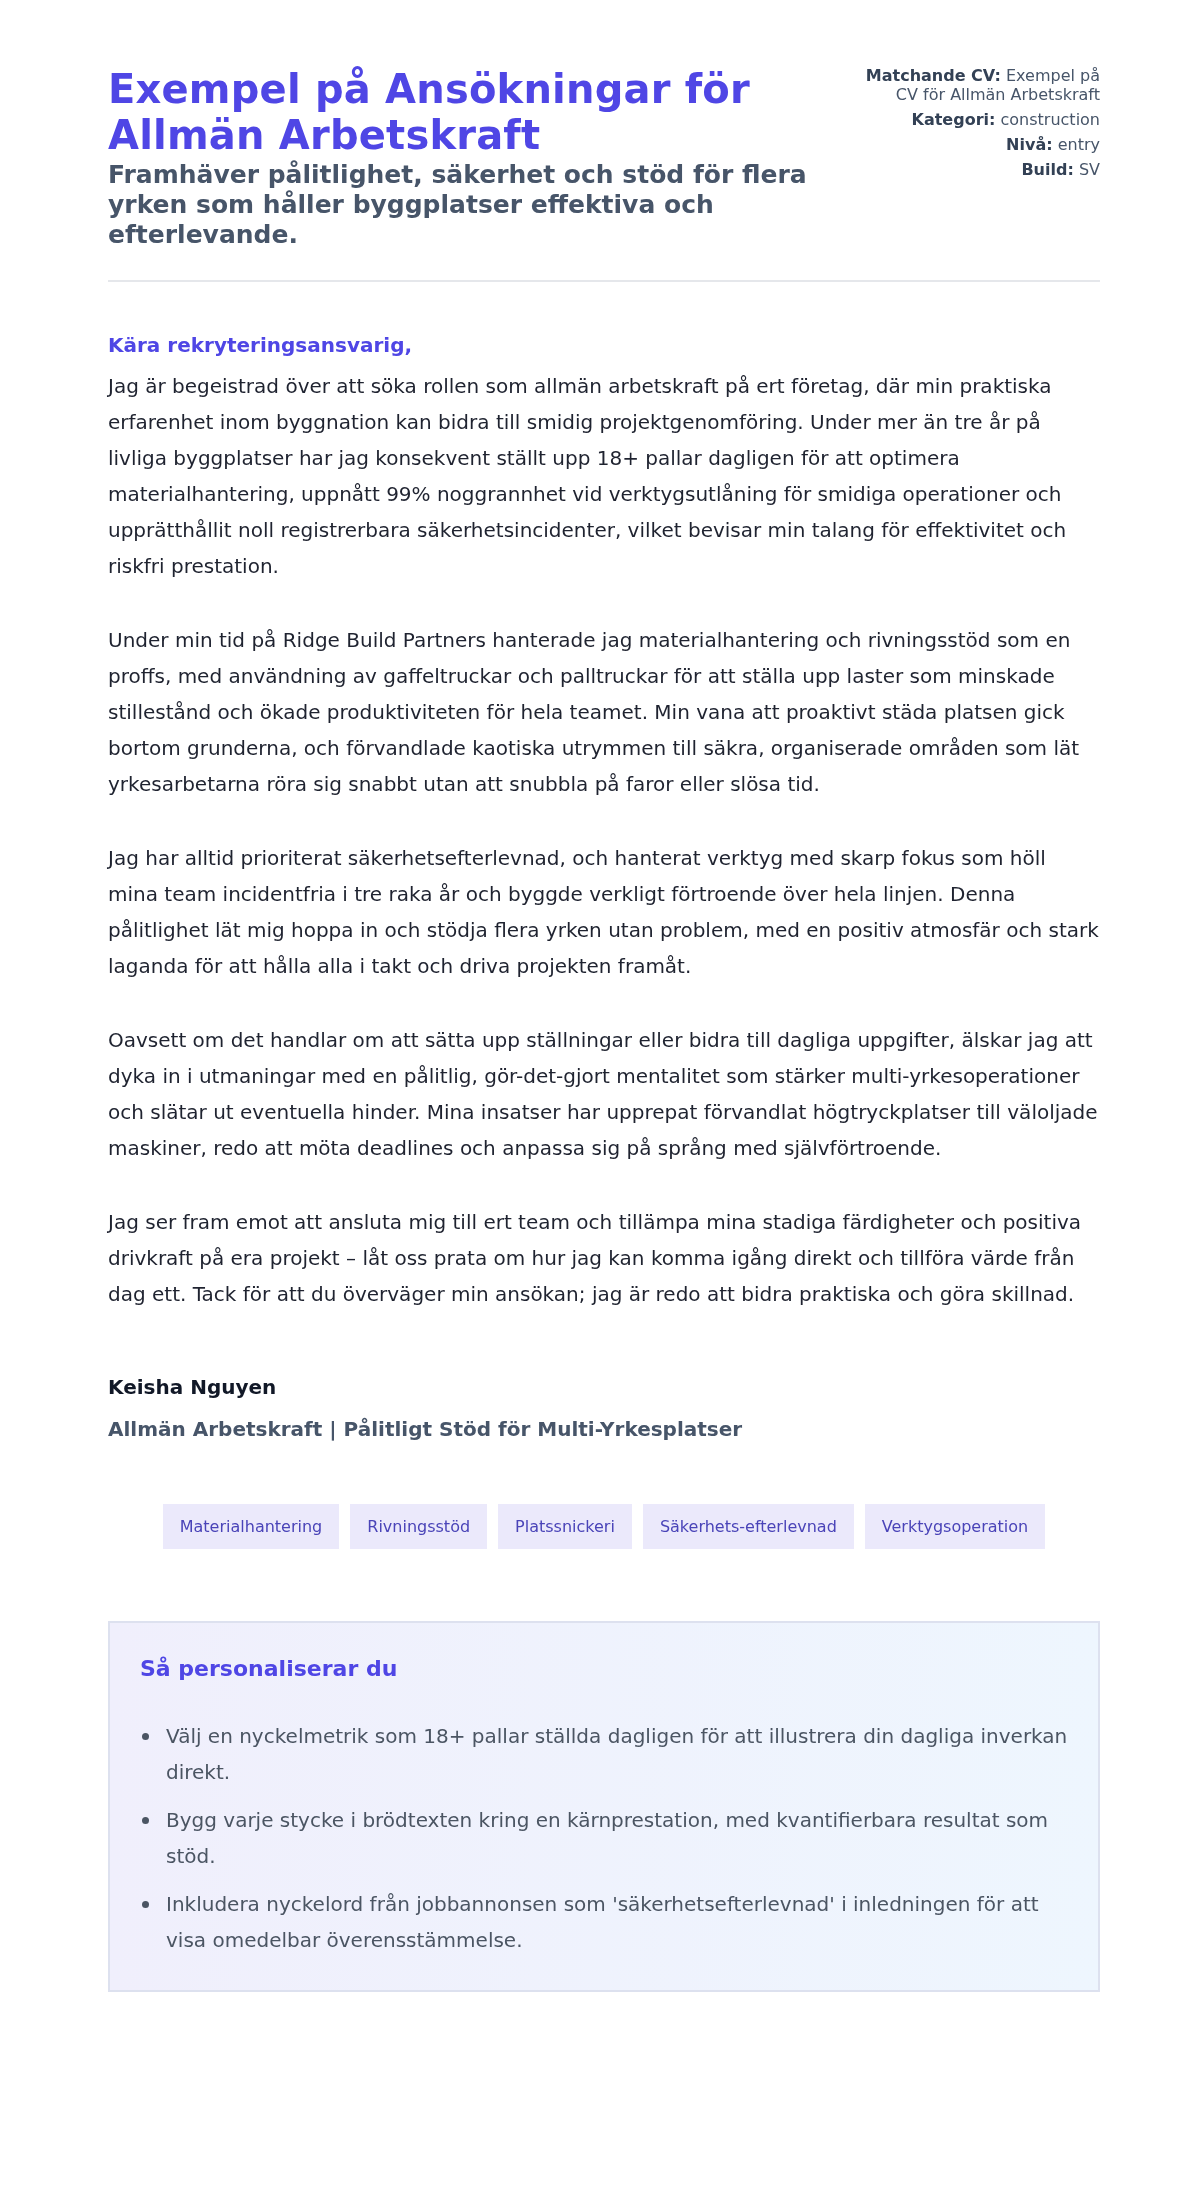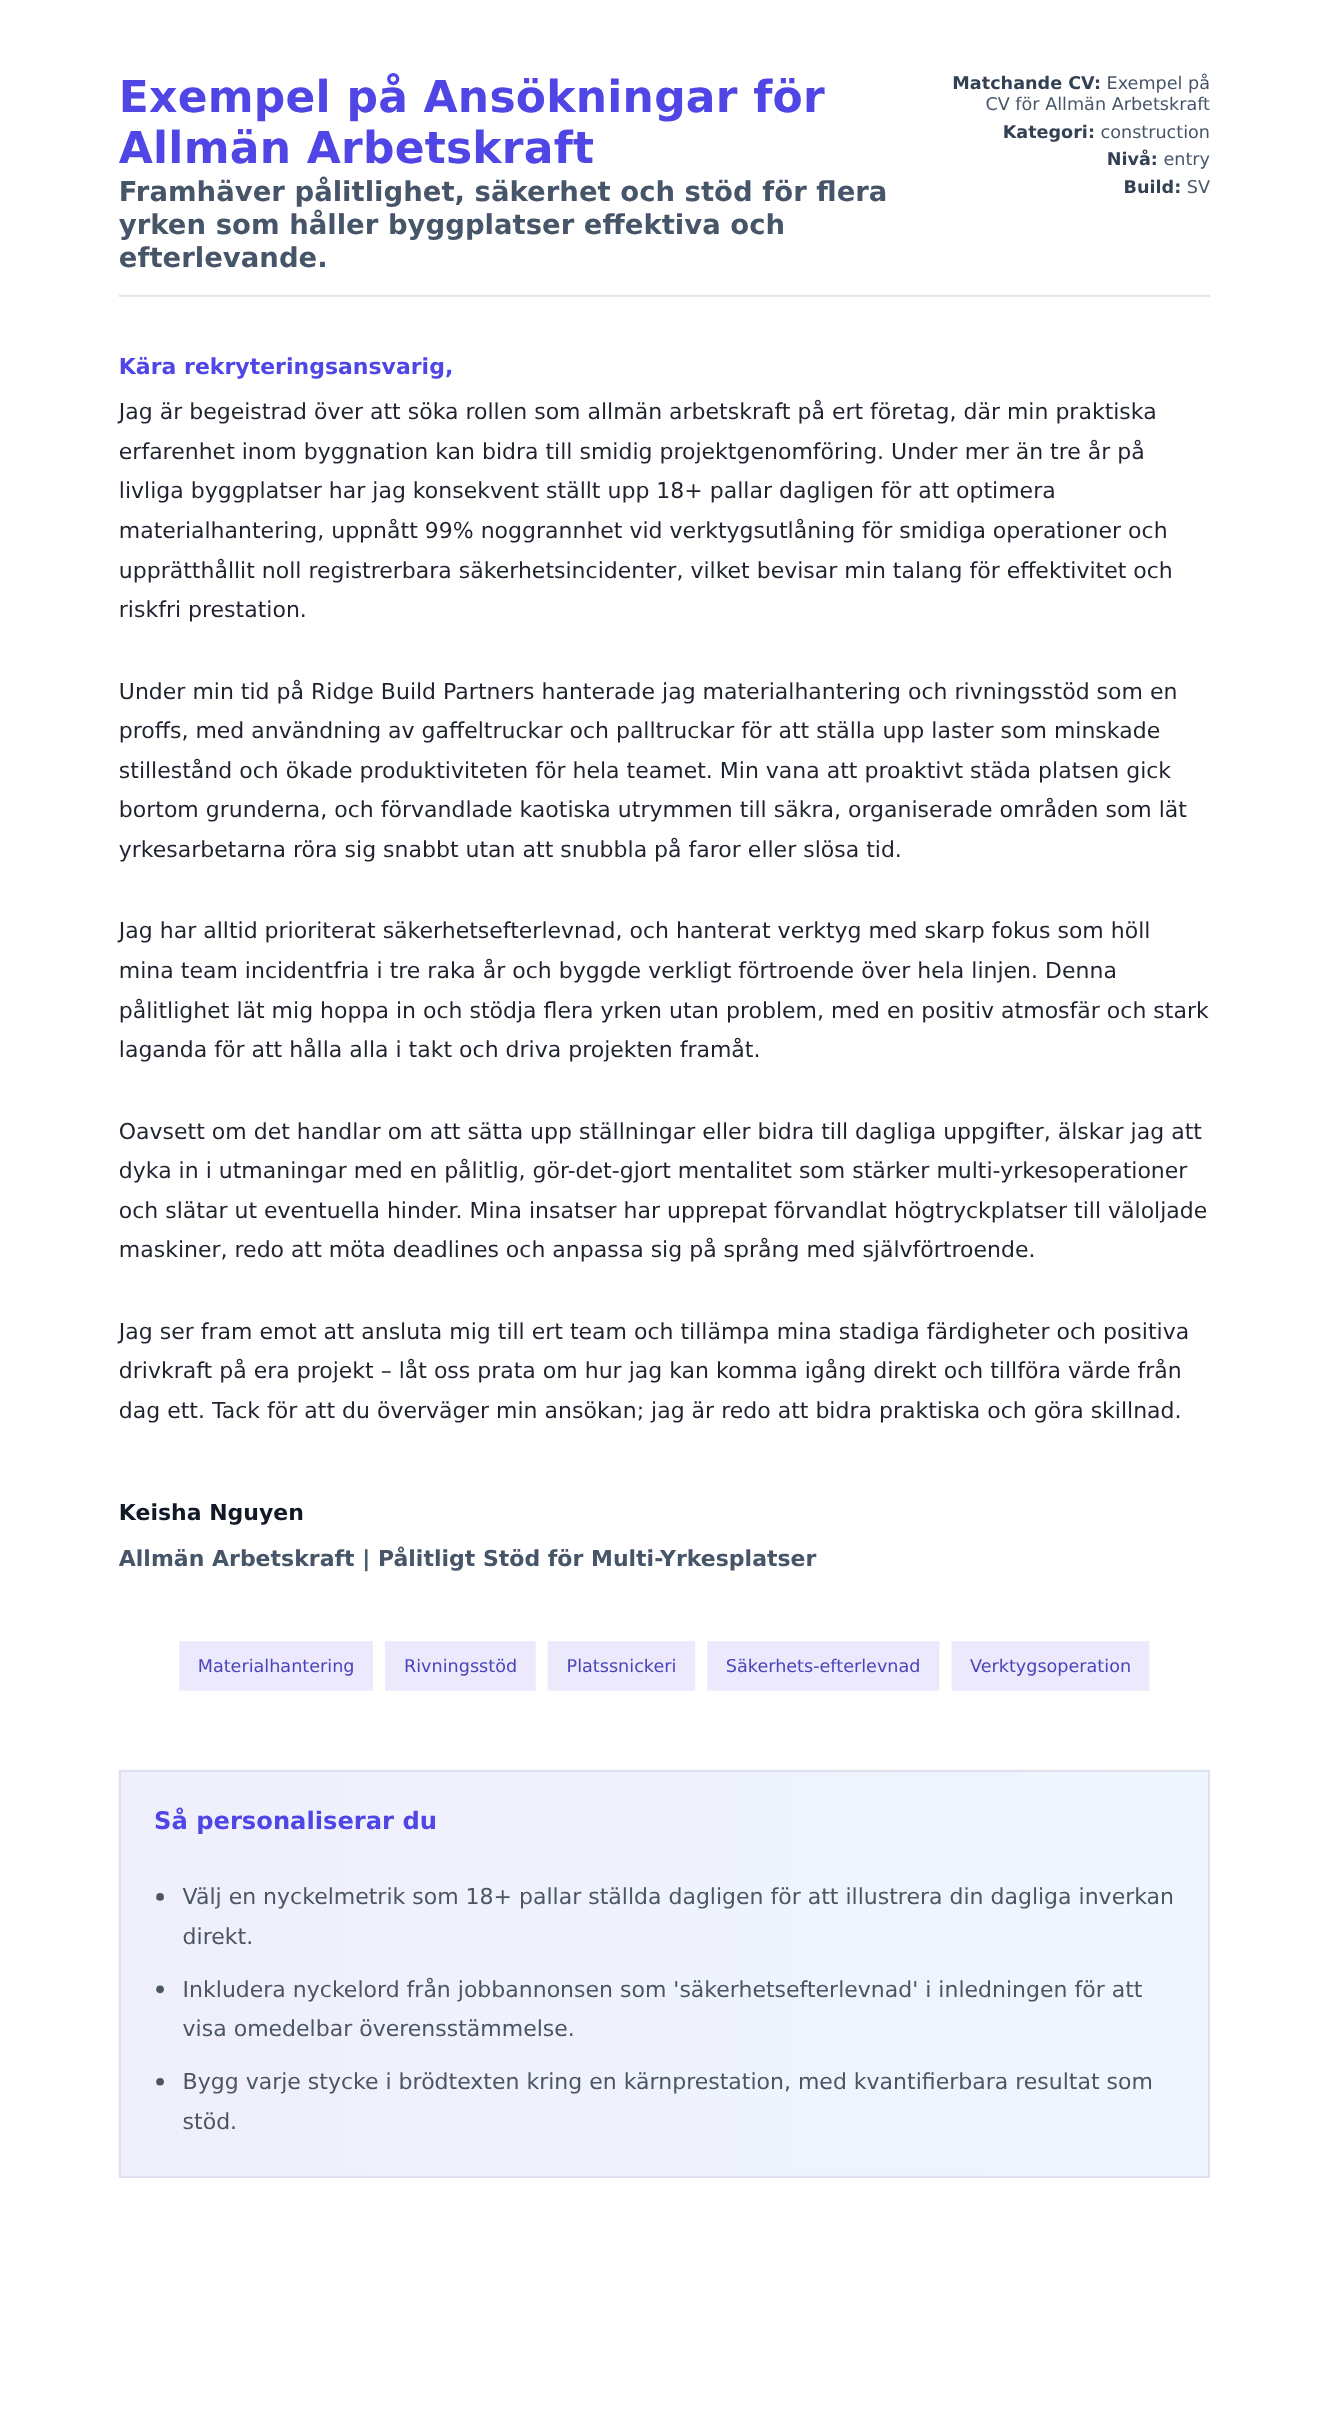--- a/index.html
+++ b/index.html
@@ -14,21 +14,21 @@
   .page {
     position: absolute;
     left: 108px;
     top: 66px;
     width: 992px;
   }
   .header {
     display: flex;
     justify-content: space-between;
     align-items: flex-start;
-    padding-bottom: 18px;
+    padding-bottom: 30px;
     border-bottom: 2px solid #e5e7eb;
   }
   .header-left { width: 740px; }
   .title {
     font-size: 40px;
     font-weight: bold;
     color: #4f46e5;
     line-height: 46px;
     letter-spacing: 0.2px;
   }
@@ -179,22 +179,22 @@
 
   <aside class="tips">
     <h3 class="tips-title">Så personaliserar du</h3>
     <ul class="tips-list">
       <li>
         <span class="bullet"></span>
         <span>Välj en nyckelmetrik som 18+ pallar ställda dagligen för att illustrera din dagliga inverkan direkt.</span>
       </li>
       <li>
         <span class="bullet"></span>
-        <span>Inkludera nyckelord från jobbannonsen som 'säkerhetsefterlevnad' i inledningen för att visa omedelbar överensstämmelse.</span>
+        <span>Bygg varje stycke i brödtexten kring en kärnprestation, med kvantifierbara resultat som stöd.</span>
       </li>
       <li>
         <span class="bullet"></span>
-        <span>Bygg varje stycke i brödtexten kring en kärnprestation, med kvantifierbara resultat som stöd.</span>
+        <span>Inkludera nyckelord från jobbannonsen som 'säkerhetsefterlevnad' i inledningen för att visa omedelbar överensstämmelse.</span>
       </li>
     </ul>
   </aside>
 
 </div>
 
 </body></html>

